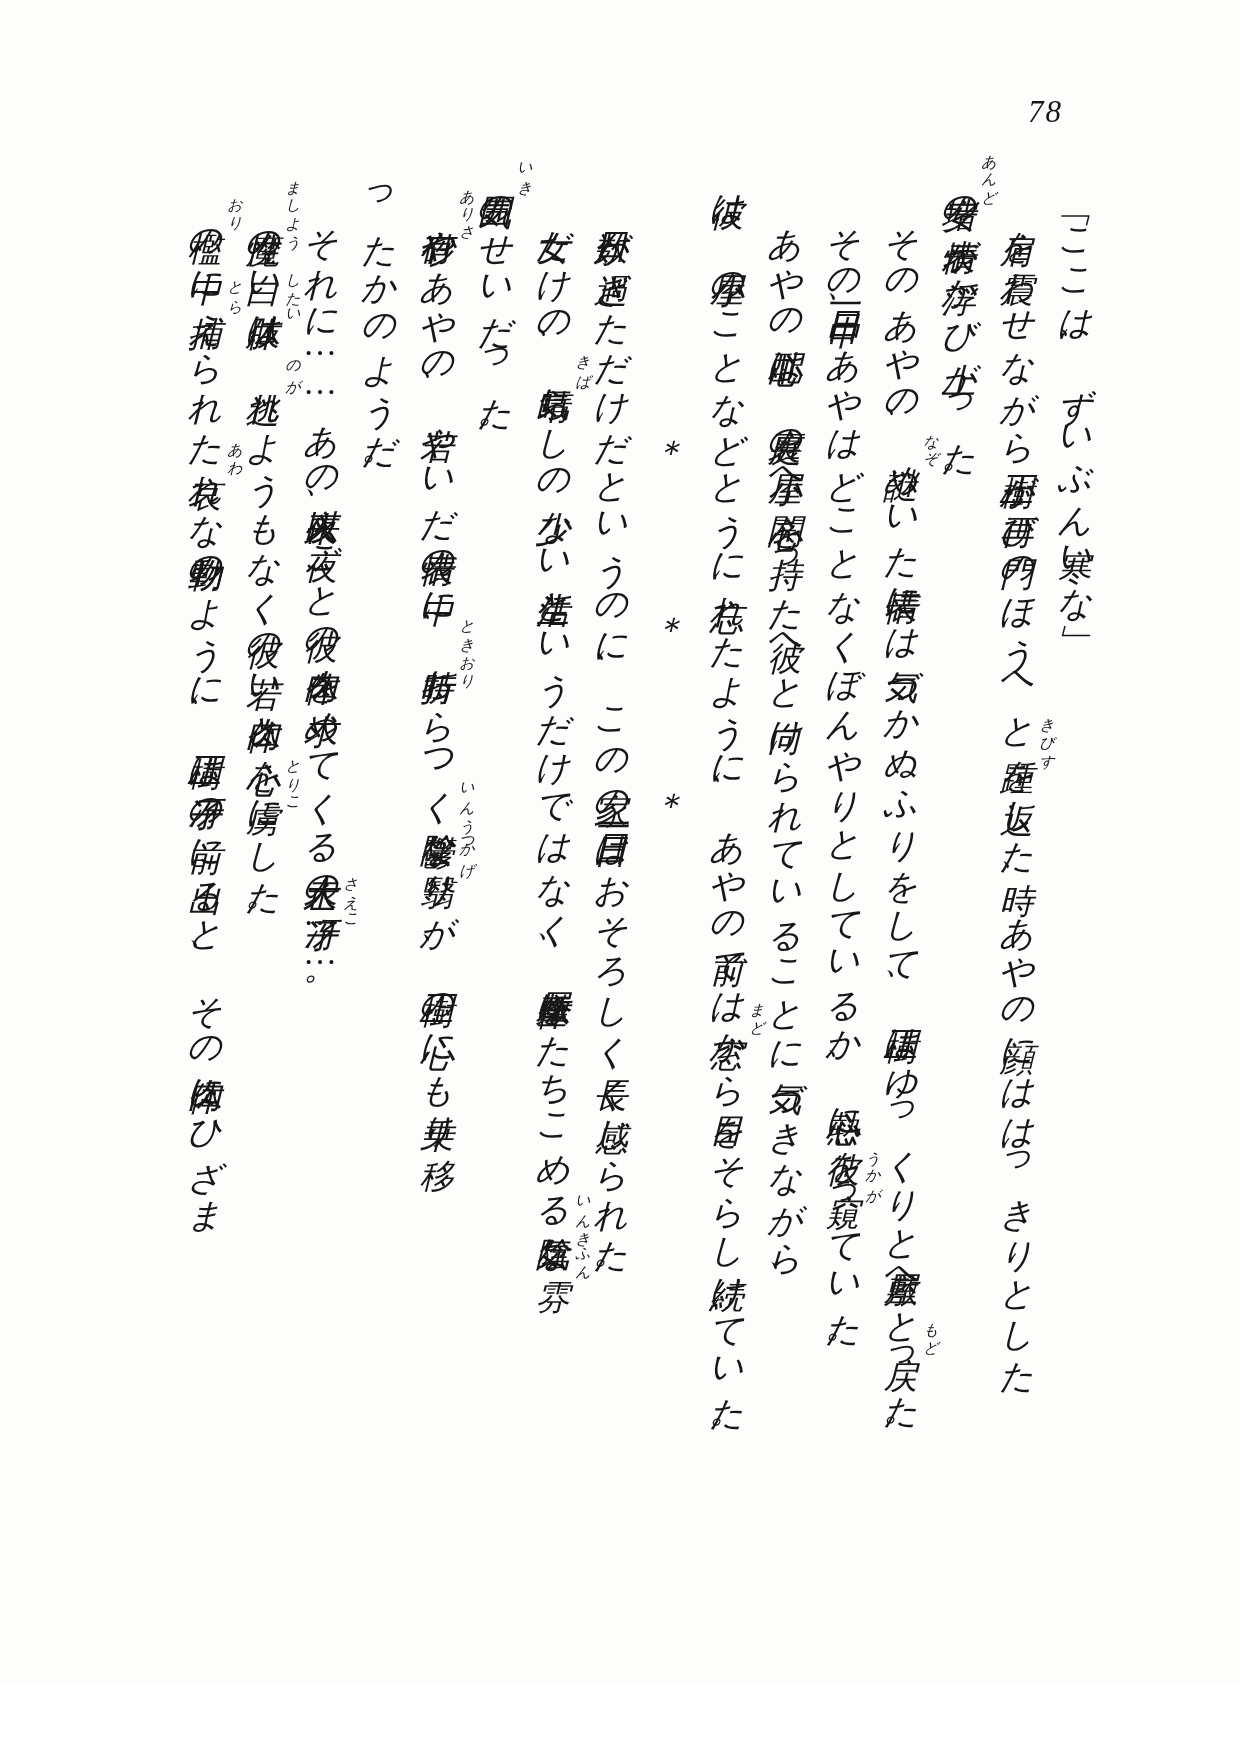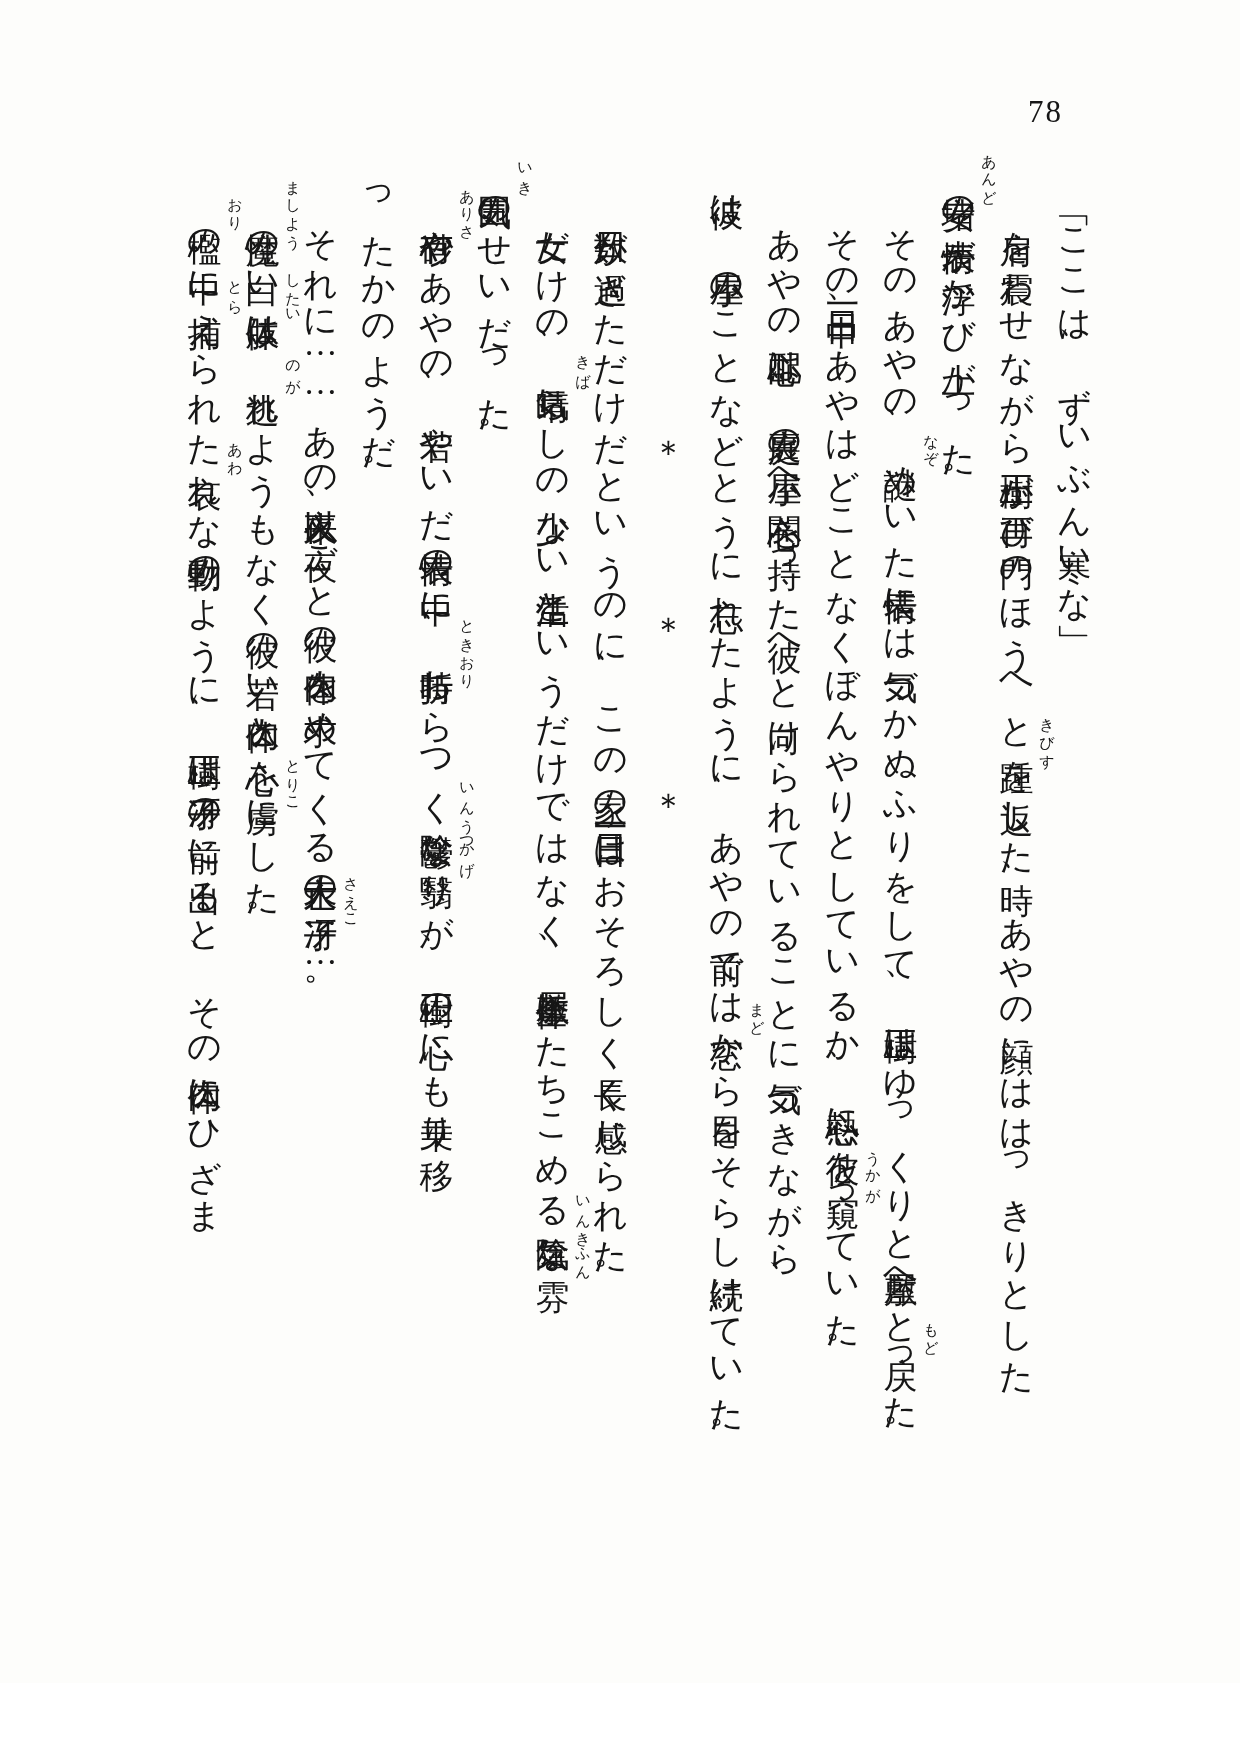--- a/index.html
+++ b/index.html
@@ -15,20 +15,21 @@
     height: 1752px;
     background: #ffffff;
     font-family: "Liberation Serif", "DejaVu Serif", serif;
   }
   .page {
     position: relative;
     width: 1240px;
     height: 1683px;
     background: var(--paper);
     overflow: hidden;
+    font-style: italic;
   }
   .pageno {
     position: absolute;
     left: 1028px;
     top: 94px;
     font-size: 31px;
     letter-spacing: 2px;
     color: var(--ink);
   }
   .text {

